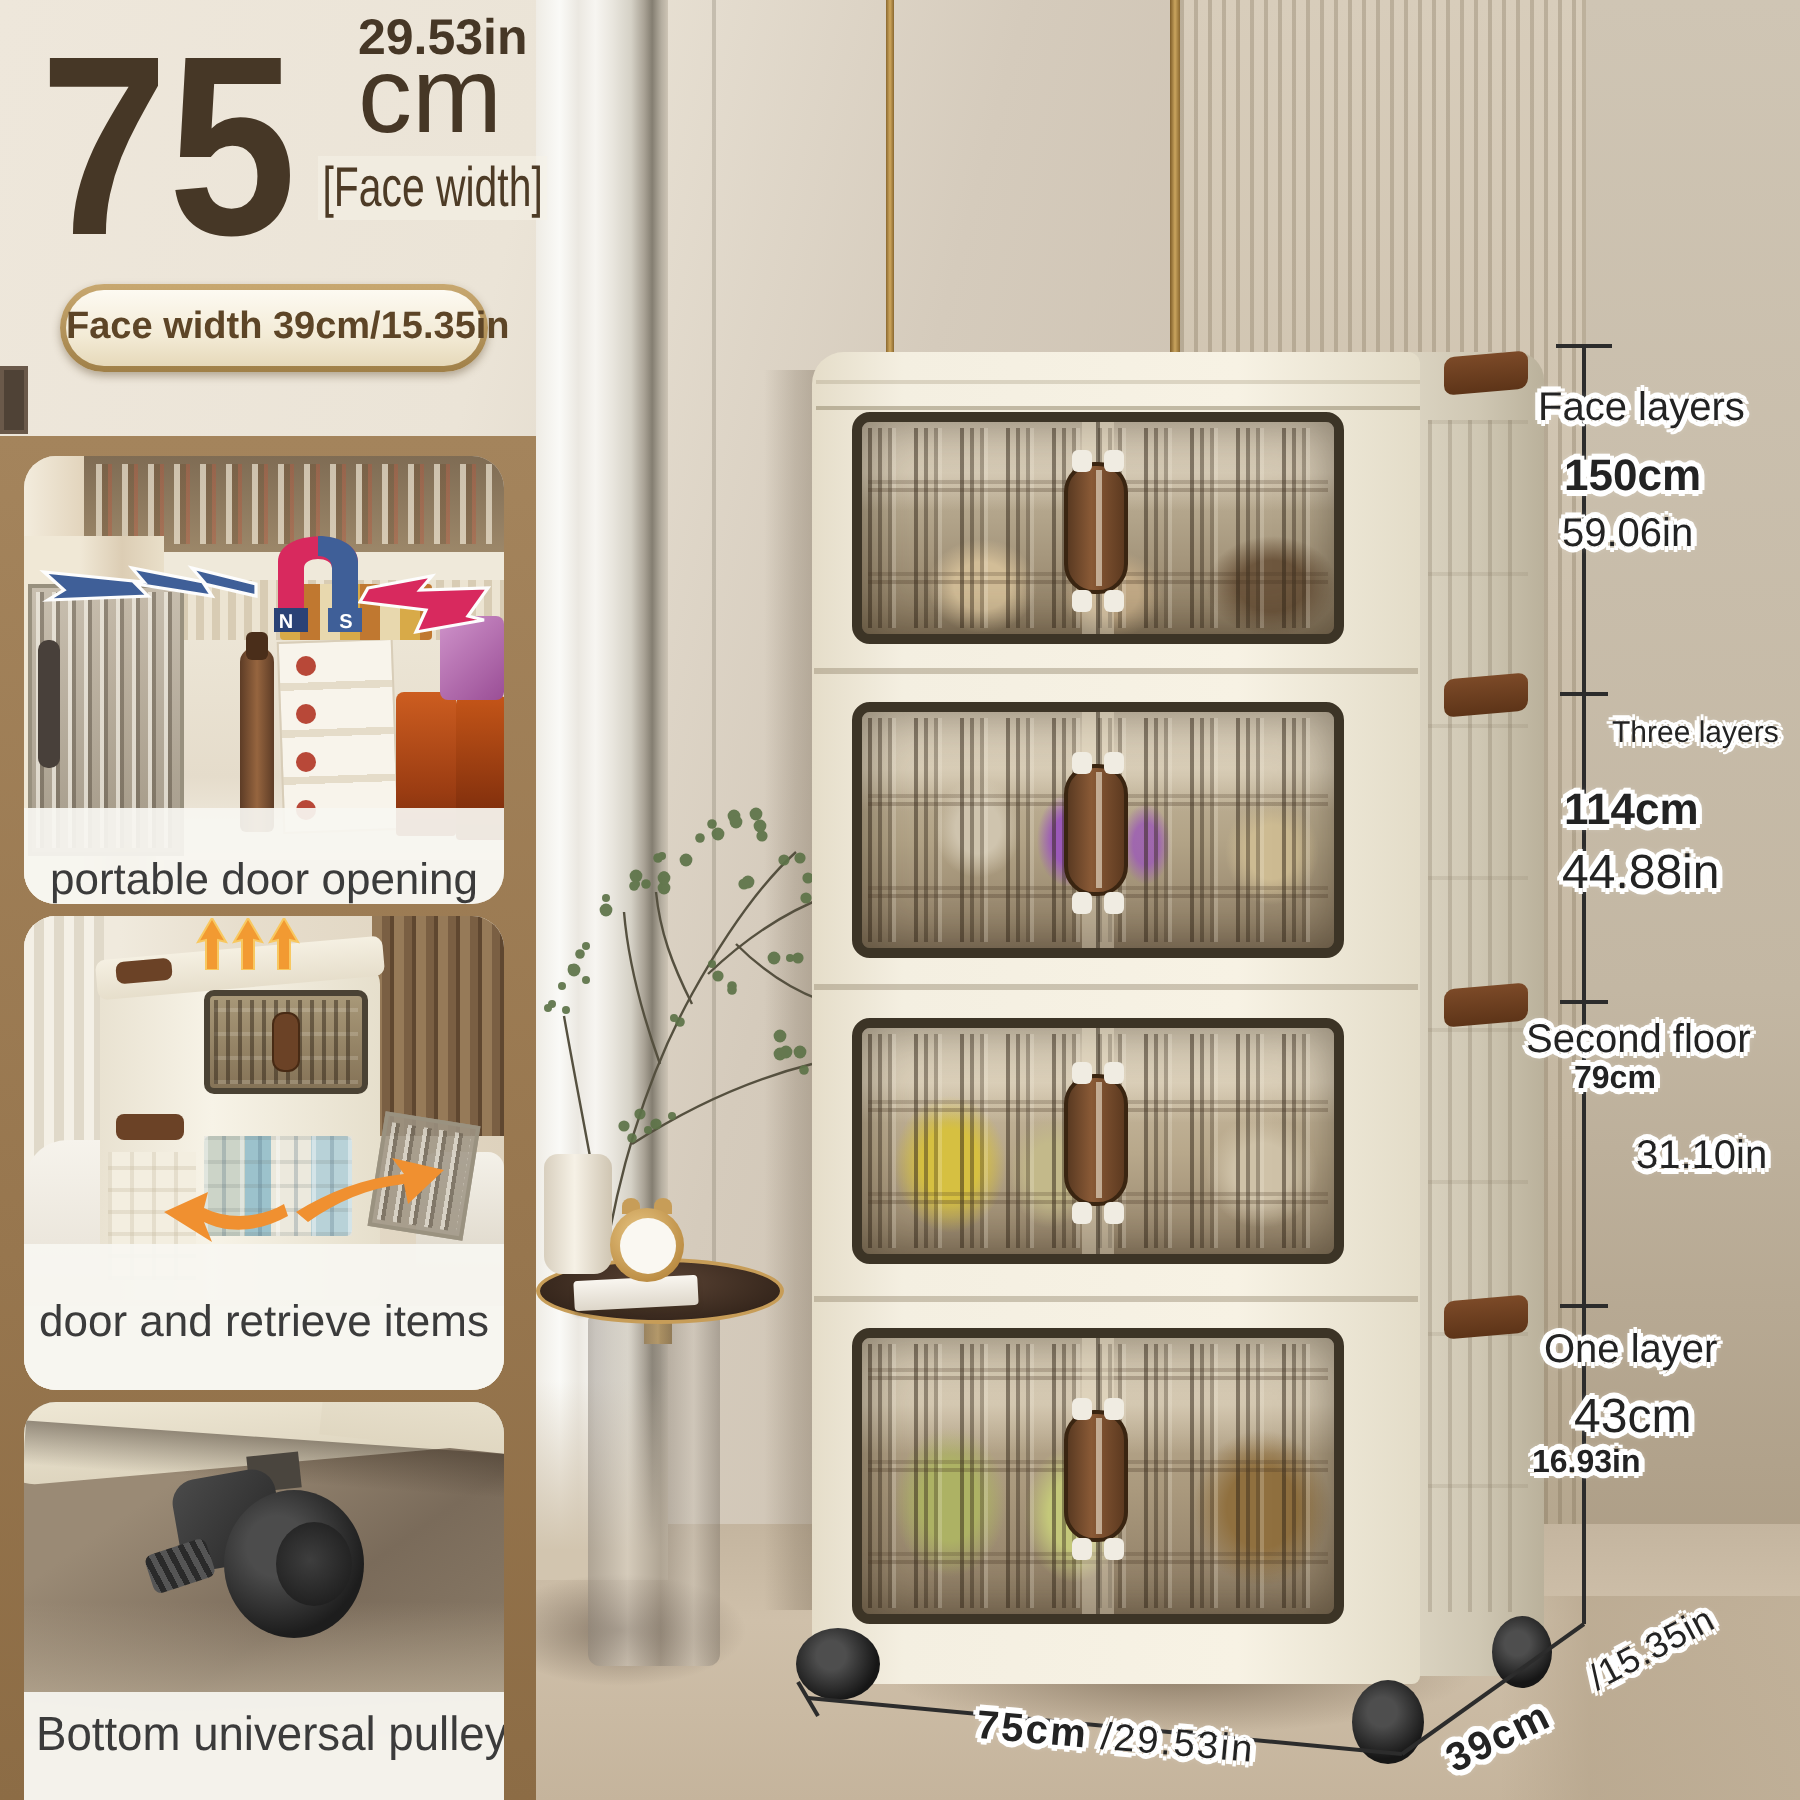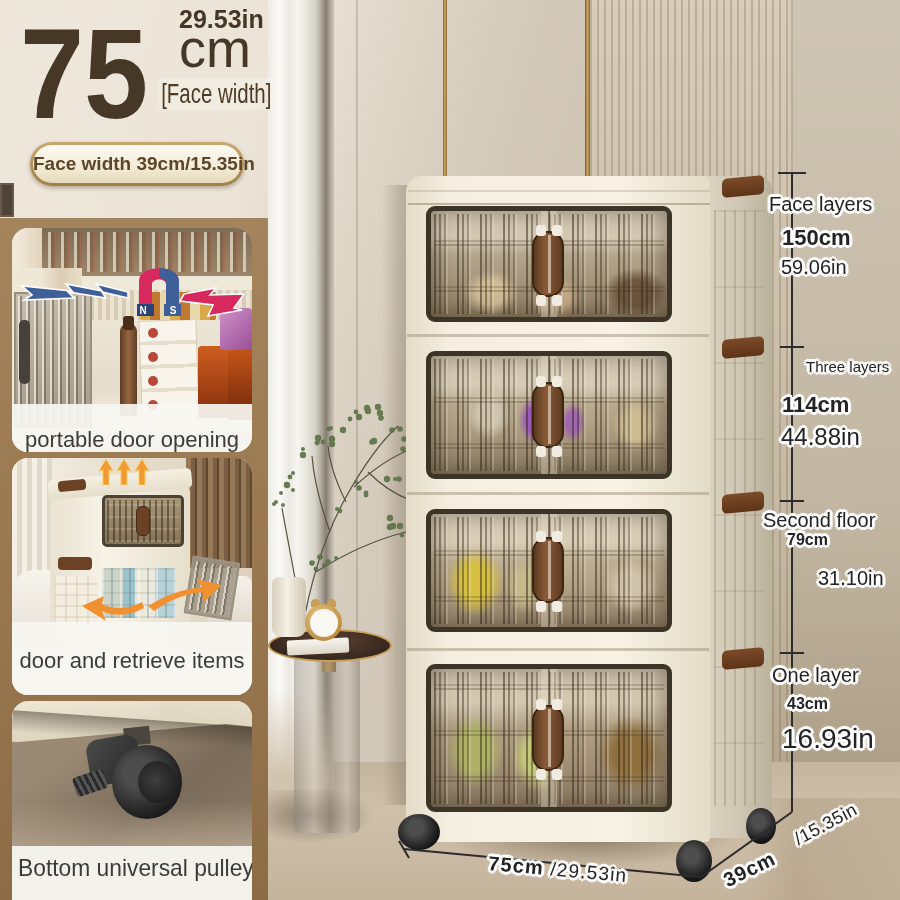--- a/index.html
+++ b/index.html
@@ -261,22 +261,22 @@
 
   <div class="halo" style="left:806px;top:358px;font-size:15px;">Three layers</div>
   <div class="halo" style="left:782px;top:392px;font-size:22px;font-weight:bold;">114cm</div>
   <div class="halo" style="left:781px;top:423px;font-size:24px;">44.88in</div>
 
   <div class="halo" style="left:763px;top:509px;font-size:20px;">Second floor</div>
   <div class="halo" style="left:787px;top:531px;font-size:16px;font-weight:bold;">79cm</div>
   <div class="halo" style="left:781px;top:567px;font-size:20px;margin-left:37px;">31.10in</div>
 
   <div class="halo" style="left:772px;top:664px;font-size:20px;">One layer</div>
-  <div class="halo" style="left:787px;top:695px;font-size:16px;font-weight:bold;">43cm</div>
-  <div class="halo" style="left:782px;top:723px;font-size:28px;">16.93in</div>
+  <div class="halo" style="left:787px;top:695px;font-size:24px;font-weight:normal;">43cm</div>
+  <div class="halo" style="left:766px;top:723px;font-size:16px;font-weight:bold;">16.93in</div>
 
   <div class="halo" style="left:488px;top:858px;font-size:19px;letter-spacing:1.2px;transform:rotate(5deg);"><span style="font-weight:bold;font-size:20px;">75cm</span> /29.53in</div>
 
   <div class="halo" style="left:722px;top:858px;font-size:20px;font-weight:bold;letter-spacing:1px;transform:rotate(-26deg);">39cm</div>
 
   <div class="halo" style="left:792px;top:814px;font-size:18px;letter-spacing:.5px;transform:rotate(-28deg);">/15.35in</div>
 
   <div class="a" style="left:0;top:183px;width:14px;height:34px;background:#4f4236;border:2px solid #6a594a;"></div>
 
   <div class="a" style="left:0;top:218px;width:268px;height:682px;background:linear-gradient(180deg,#a4845c,#97764e 60%,#8c6c45);"></div>

